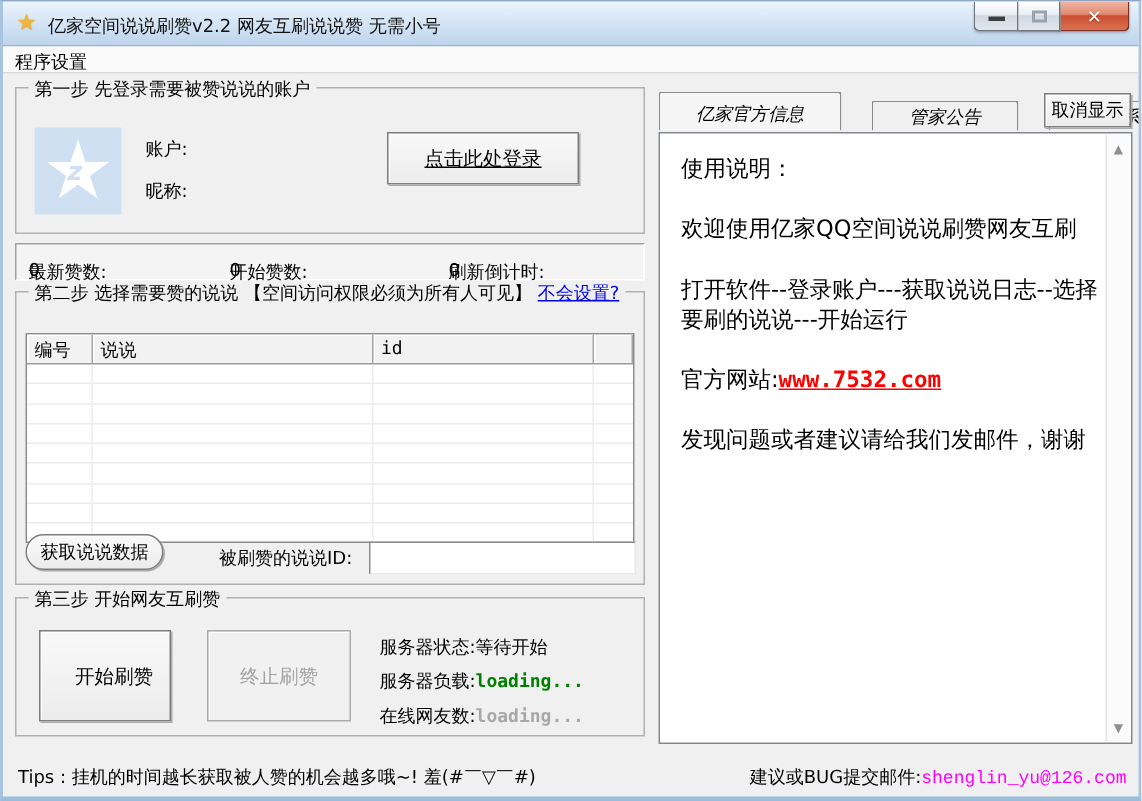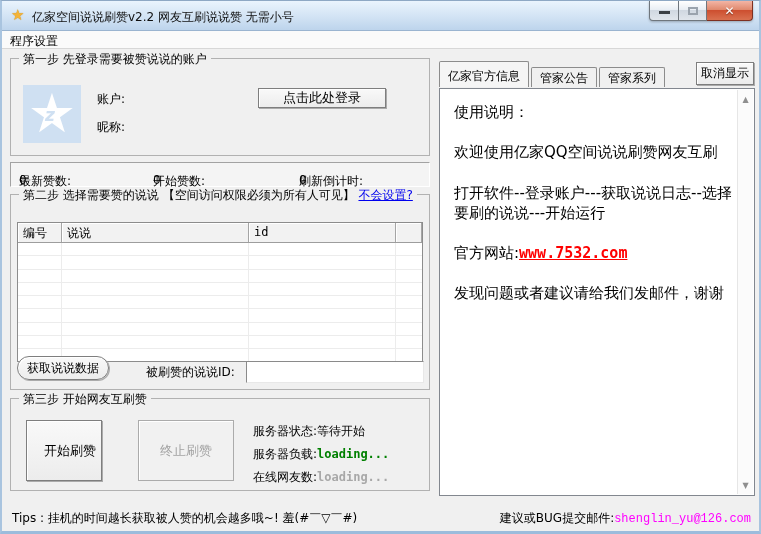--- a/index.html
+++ b/index.html
@@ -65,21 +65,21 @@
   .text-input { position:absolute; background:#fff; border:1px solid #8a8a8a;
     border-bottom-color:#e8e8e8; border-right-color:#e8e8e8; padding:2px 4px; font-size:12px;
     font-family:inherit; outline:none; }
   
   .status-line { position:absolute; left:242px; white-space:nowrap; }
   .mono-green { font-family:"DejaVu Sans Mono","Liberation Mono",monospace; font-weight:bold; color:#008000; }
   .mono-gray  { font-family:"DejaVu Sans Mono","Liberation Mono",monospace; font-weight:bold; color:#a8a8a8; }
   
   .tabs { position:absolute; left:437px; top:60px; height:26px; display:flex; align-items:flex-end; }
   .tab { border:1px solid #8c8c8c; border-bottom:none; border-radius:2px 2px 0 0; background:#f0f0f0;
-    padding:2px 8px 3px; margin-right:2px; height:20px; white-space:nowrap; cursor:pointer; }
+    padding:2px 24px 3px; margin-right:20px; height:20px; white-space:nowrap; cursor:pointer;font-style:italic; }
   .tab.active { height:26px; padding-top:6px; background:#f5f5f5; z-index:2; }
   .infobox { position:absolute; left:437px; top:87px; width:316px; height:408px; background:#fff;
     border:1px solid #82878f; }
   .info-content { position:absolute; left:0; top:0; right:17px; bottom:0; padding:13px 4px 10px 14px;
     font-size:15px; line-height:1.35; overflow:hidden; }
   .info-content p { margin-bottom:20px; }
   .site-url { color:#ff0000; font-weight:bold; text-decoration:underline;
     font-family:"DejaVu Sans Mono","Liberation Mono",monospace; cursor:pointer; }
   .scrollbar { position:absolute; top:1px; right:1px; bottom:1px; width:16px; background:#fbfbfb;
     border-left:1px solid #e6e6e6; }
@@ -120,21 +120,21 @@
   <div class="groupbox" style="left:8px; top:57px; width:420px; height:98px;">
     <span class="legend">第一步 先登录需要被赞说说的账户</span>
     <div class="qz-icon">
       <span class="qz-star">★</span>
       <span class="qz-z">z</span>
     </div>
     <span class="fld-label" style="left:86px; top:32px;">账户:</span>
     <span class="fld-label" style="left:122px; top:32px;"></span>
     <span class="fld-label" style="left:86px; top:60px;">昵称:</span>
     <span class="fld-label" style="left:122px; top:60px;"></span>
-    <div class="btn" style="position:absolute; left:247px; top:29px; width:128px; height:20px;">点击此处登录</div>
+    <div class="btn" style="position:absolute; left:247px; top:29px; width:128px; height:35px;text-decoration:underline;">点击此处登录</div>
   </div>
 
   <div class="stats">
     <span style="left:8px;">
         <span>最新赞数:</span> 
         <span>0</span>
       </span>
     <span style="left:142px;">
         <span>开始赞数:</span> 
         <span>0</span>
@@ -214,21 +214,21 @@
           </div>
       </div>
     </div>
     <div class="btn small" style="position:absolute; left:6px; top:161px; width:92px; height:24px;border-radius:12px;">获取说说数据</div>
     <span class="fld-label" style="left:135px; top:169px;">被刷赞的说说ID:</span>
     <input class="text-input" style="left: 235px; top: 166px; width: 178px; height: 22px;" value="">
   </div>
 
   <div class="groupbox" style="left:8px; top:397px; width:420px; height:93px;">
     <span class="legend">第三步 开始网友互刷赞</span>
-    <div class="btn" style="position:absolute; left:15px; top:21px; width:76px; height:61px;padding-left:12px;">开始刷赞</div>
+    <div class="btn" style="position:absolute; left:15px; top:21px; width:88px; height:61px;padding-left:12px;">开始刷赞</div>
     <div class="btn disabled" style="position:absolute; left:127px; top:21px; width:96px; height:61px;">终止刷赞</div>
     <span class="status-line" style="top:47px;"><span>服务器负载:</span><span class="mono-green">loading...</span></span>
     <span class="status-line" style="top:24px;"><span>服务器状态:</span><span>等待开始</span></span>
     <span class="status-line" style="top:70px;"><span>在线网友数:</span><span class="mono-gray">loading...</span></span>
   </div>
 
   <div class="tabs">
     <div class="tab active">亿家官方信息</div>
     <div class="tab">管家公告</div>
     <div class="tab">管家系列</div>

